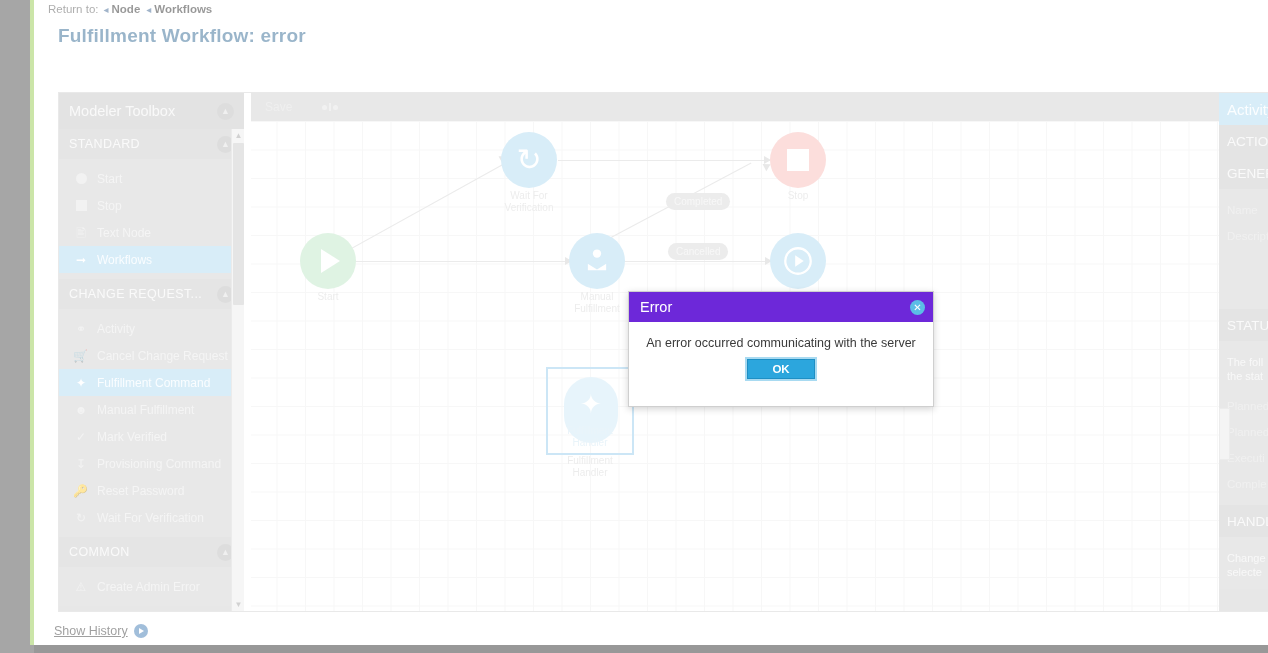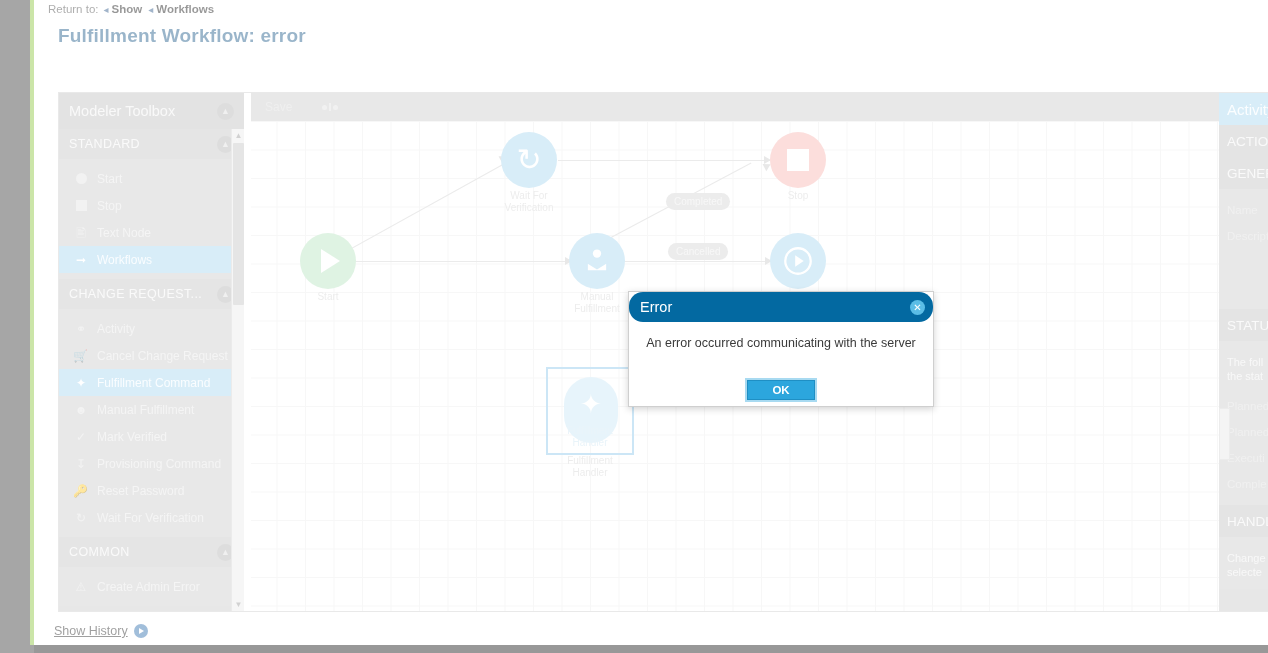--- a/index.html
+++ b/index.html
@@ -185,33 +185,32 @@
   .overlay {
     position: absolute; left: 0; top: 0; width: 1268px; height: 653px;
     background: rgba(255,255,255,0.55); pointer-events: none;
   }
   .dialog {
     position: absolute; left: 628px; top: 291px; width: 306px; height: 116px;
     background: #ffffff; border: 1px solid #cfcfcf;
     box-shadow: 0 2px 7px rgba(0,0,0,0.18);
   }
   .dlg-head {
-    height: 30px; background: #0369a1; display: flex; align-items: center;
+    height: 30px; background: #6d28d9; display: flex; align-items: center;
     padding: 0 8px 0 11px;
-    border-radius: 14px;
   }
   .dlg-title { flex: 1; font-size: 14.5px; color: #ffffff; }
   .dlg-close {
     width: 15px; height: 15px; border-radius: 50%; background: #5bbde6;
     color: #ffffff; font-size: 10px; line-height: 15px; text-align: center;
     cursor: pointer;
   }
   .dlg-body { padding: 14px 12px 0 12px; }
   .dlg-msg { font-size: 12.5px; color: #3a3a3a; text-align: center; }
-  .dlg-actions { margin-top: 30px; display: flex; justify-content: center; }
+  .dlg-actions { margin-top: 9px; display: flex; justify-content: center; }
   .dlg-ok {
     width: 68px; height: 20px; background: #2ca6dd; color: #ffffff;
     font-size: 11.5px; font-weight: bold; border: 1px solid #1f8fc4;
     outline: 2px solid #a8daf1; outline-offset: 0px;
     display: flex; align-items: center; justify-content: center; cursor: pointer;
   }
 
   
   .footer { position: absolute; left: 54px; top: 624px; display: flex; align-items: center; }
   .show-history {
@@ -229,21 +228,21 @@
 </style>
 </head>
 <body>
 
 <div id="root">
 
   <div class="left-rail"></div>
   <div class="green-accent"></div>
 
   <div class="breadcrumb">
-    <span class="lbl">Return to:</span><span class="bc-arrow">◂</span><a href="#">Show</a><span class="bc-arrow">◂</span><a href="#">Workflows</a>
+    <span class="lbl">Return to:</span><span class="bc-arrow">◂</span><a href="#">Node</a><span class="bc-arrow">◂</span><a href="#">Workflows</a>
   </div>
 
   <div class="page-title">Fulfillment Workflow: error</div>
 
   <div class="app-frame">
 
     <div class="toolbox">
       <div class="tb-header">
         <span class="tb-header-title">Modeler Toolbox</span>
         <span class="collapse-icon">▲</span>

